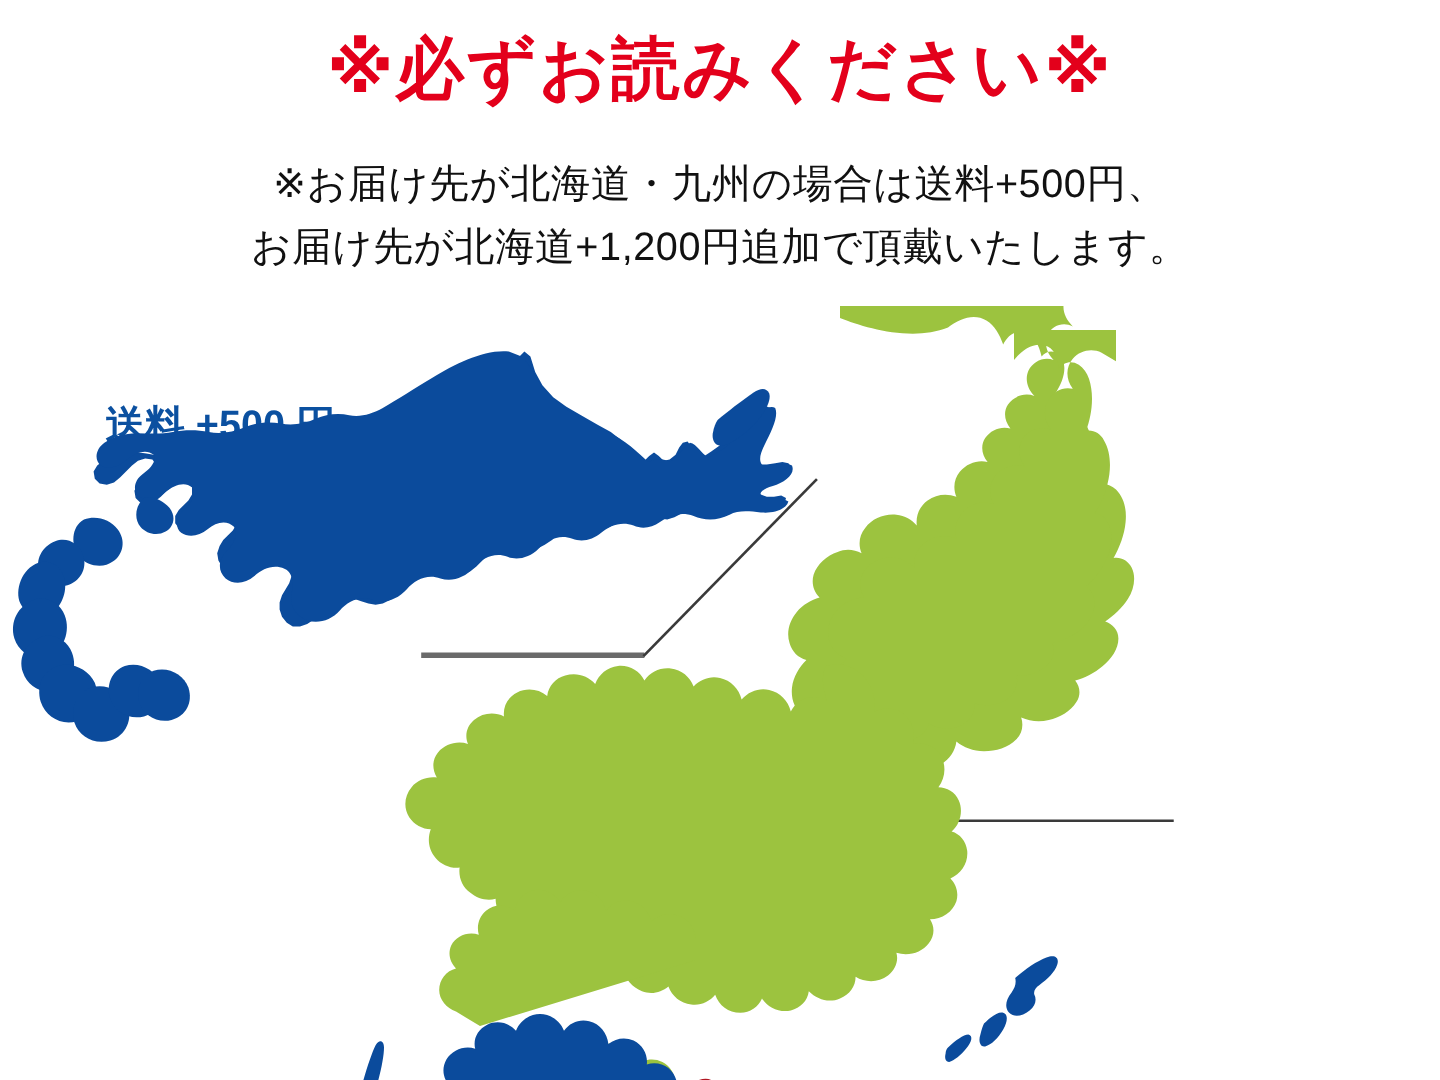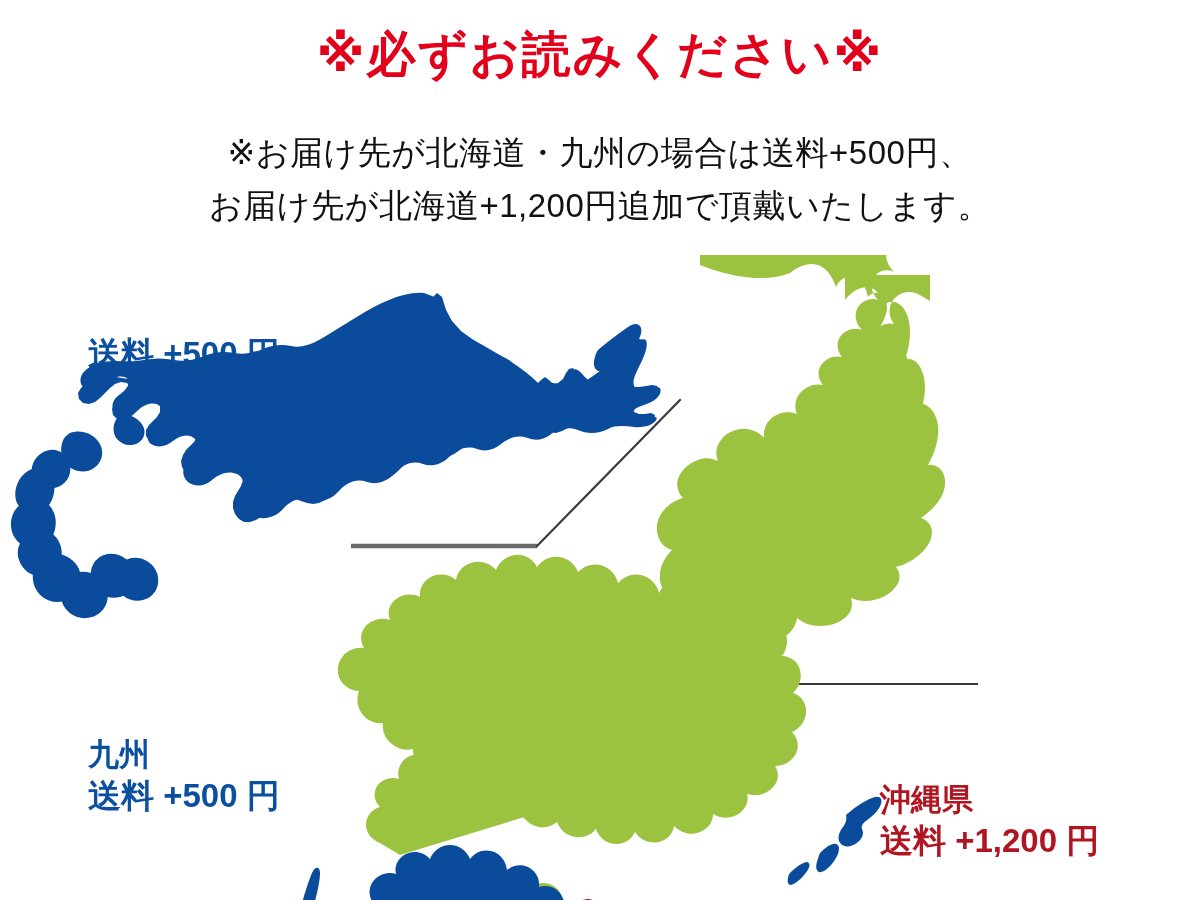--- a/index.html
+++ b/index.html
@@ -19,21 +19,21 @@
   }
 
   
   .notice-title {
     position: absolute;
     left: 0;
     top: 26px;
     width: 1200px;
     text-align: center;
     color: #e3001b;
-    font-size: 49px;
+    font-size: 57px;
     font-weight: 700;
     letter-spacing: 2px;
     line-height: 1.15;
     white-space: nowrap;
   }
   .notice-body {
     position: absolute;
     left: 0;
     top: 126px;
     width: 1200px;
@@ -116,29 +116,21 @@
 
   <div class="notice-body">
     <span class="line">※お届け先が北海道・九州の場合は送料+500円、</span>
     <span class="line">お届け先が北海道+1,200円追加で頂戴いたします。</span>
   </div>
 
   <div class="region-label" id="label-hokkaido">
     <span class="fee">送料 +500 円</span>
   </div>
 
-  <div class="region-label" id="label-kyushu">
-    <span class="name">九州</span>
-    <span class="fee">送料 +500 円</span>
-  </div>
-
-  <div class="region-label" id="label-okinawa">
-    <span class="name">沖縄県</span>
-    <span class="fee">送料 +1,200 円</span>
-  </div>
+
 
   <div id="map-wrap">
     <svg id="map-svg" viewBox="0 0 1200 645" xmlns="http://www.w3.org/2000/svg">
 
       <title>日本地図 送料区分</title>
 
       <g>
         <path class="leader-line-thick" d="M351,291 L537,291"></path>
         <path class="leader-line" d="M537,291 L680,145"></path>
       </g>

